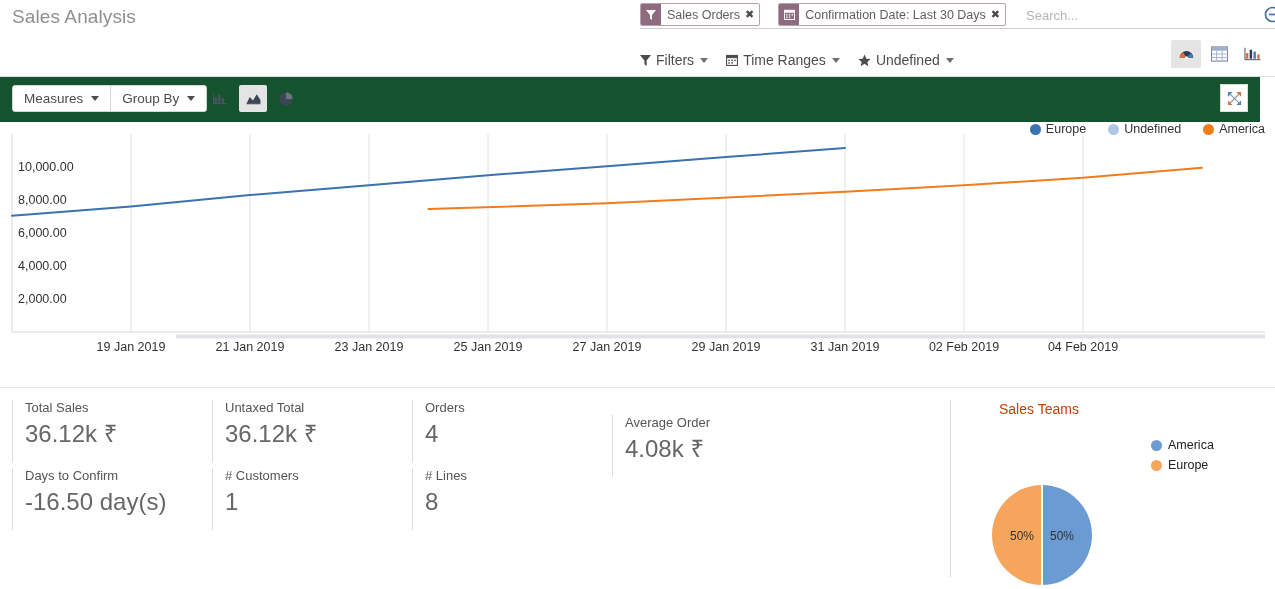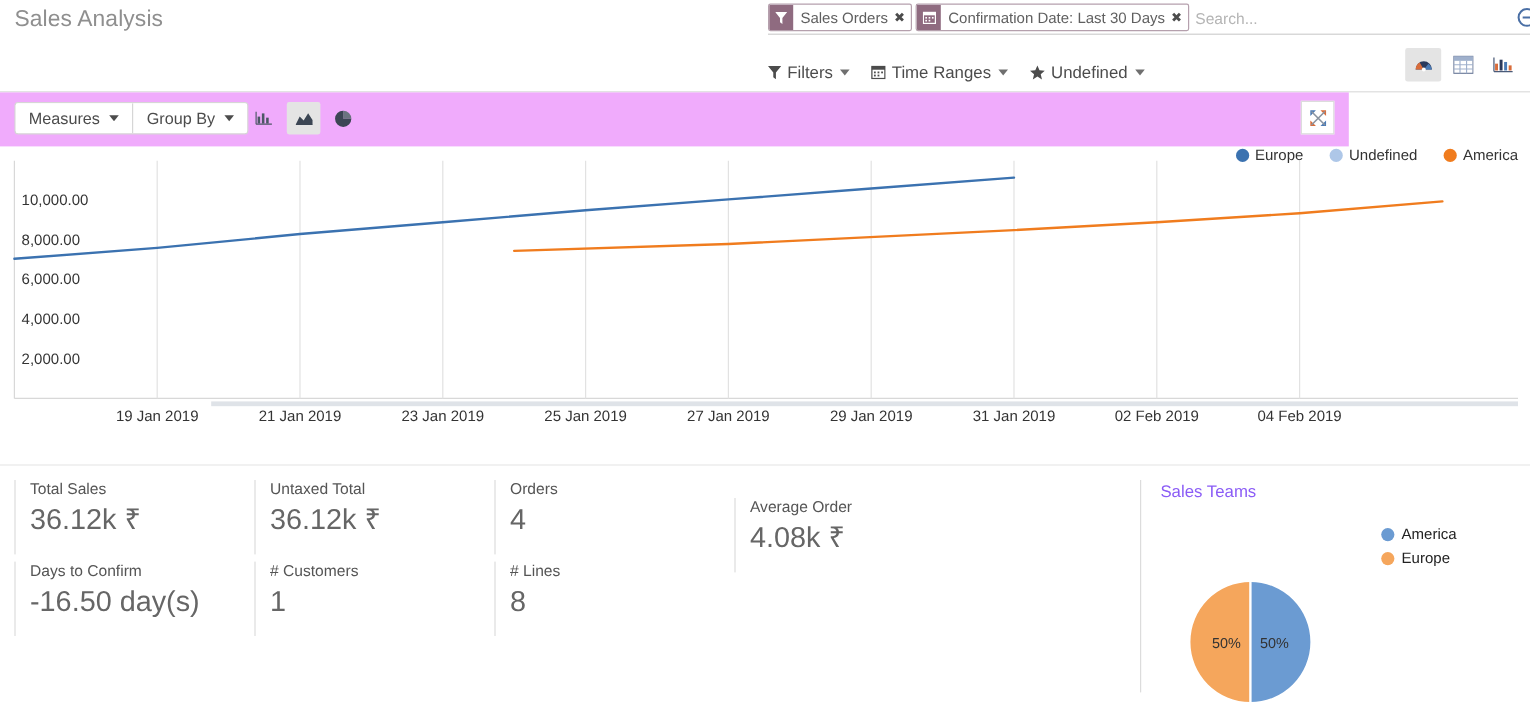--- a/index.html
+++ b/index.html
@@ -28,21 +28,21 @@
   #search-row {
     position: absolute; left: 640px; top: 3px;
     width: 635px; height: 25px;
     display: flex; align-items: stretch;
   }
   .facet {
     display: flex; align-items: stretch;
     height: 23px;
     border: 1px solid #b5a0ad;
     border-radius: 2px;
-    margin-right: 3px;
+    margin-right: 18px;
     background: #ffffff;
     overflow: hidden;
   }
   .facet-icon {
     background: #8f6b80;
     color: #ffffff;
     width: 20px;
     display: flex; align-items: center; justify-content: center;
     font-size: 11px;
     line-height: 1;
@@ -110,22 +110,22 @@
     width: 30px; height: 28px;
     display: flex; align-items: center; justify-content: center;
     cursor: pointer; margin-left: 3px;
     border-radius: 2px;
   }
   .view-btn.active { background: #e4e4e4; }
 
   
   #dash-toolbar {
     position: relative;
-    width: 1124px; height: 45px;
-    background: #f0abfc;
+    width: 1260px; height: 45px;
+    background: #14532d;
   }
   #btn-group {
     position: absolute; left: 12px; top: 8px;
     display: flex;
     border: 1px solid #d6d6d6;
     border-radius: 3px;
     overflow: hidden;
     height: 27px;
     background: #ffffff;
   }
@@ -204,22 +204,23 @@
   }
 
   
   #teams-panel {
     position: absolute; left: 950px; top: 12px;
     width: 315px; height: 177px;
     border-left: 1px solid #dcdcdc;
     padding-left: 16px;
   }
   #teams-title {
-    font-size: 14px; color: #8b5cf6;
+    font-size: 14px; color: #c2410c;
     margin-top: 1px;
+    margin-left: 32px;
   }
   #pie-legend {
     position: absolute; left: 200px; top: 38px;
     font-size: 12.5px; color: #222222;
   }
   .pie-leg-item { display: flex; align-items: center; margin-bottom: 6px; }
   .pie-leg-dot {
     width: 11px; height: 11px; border-radius: 50%;
     margin-right: 6px;
   }

